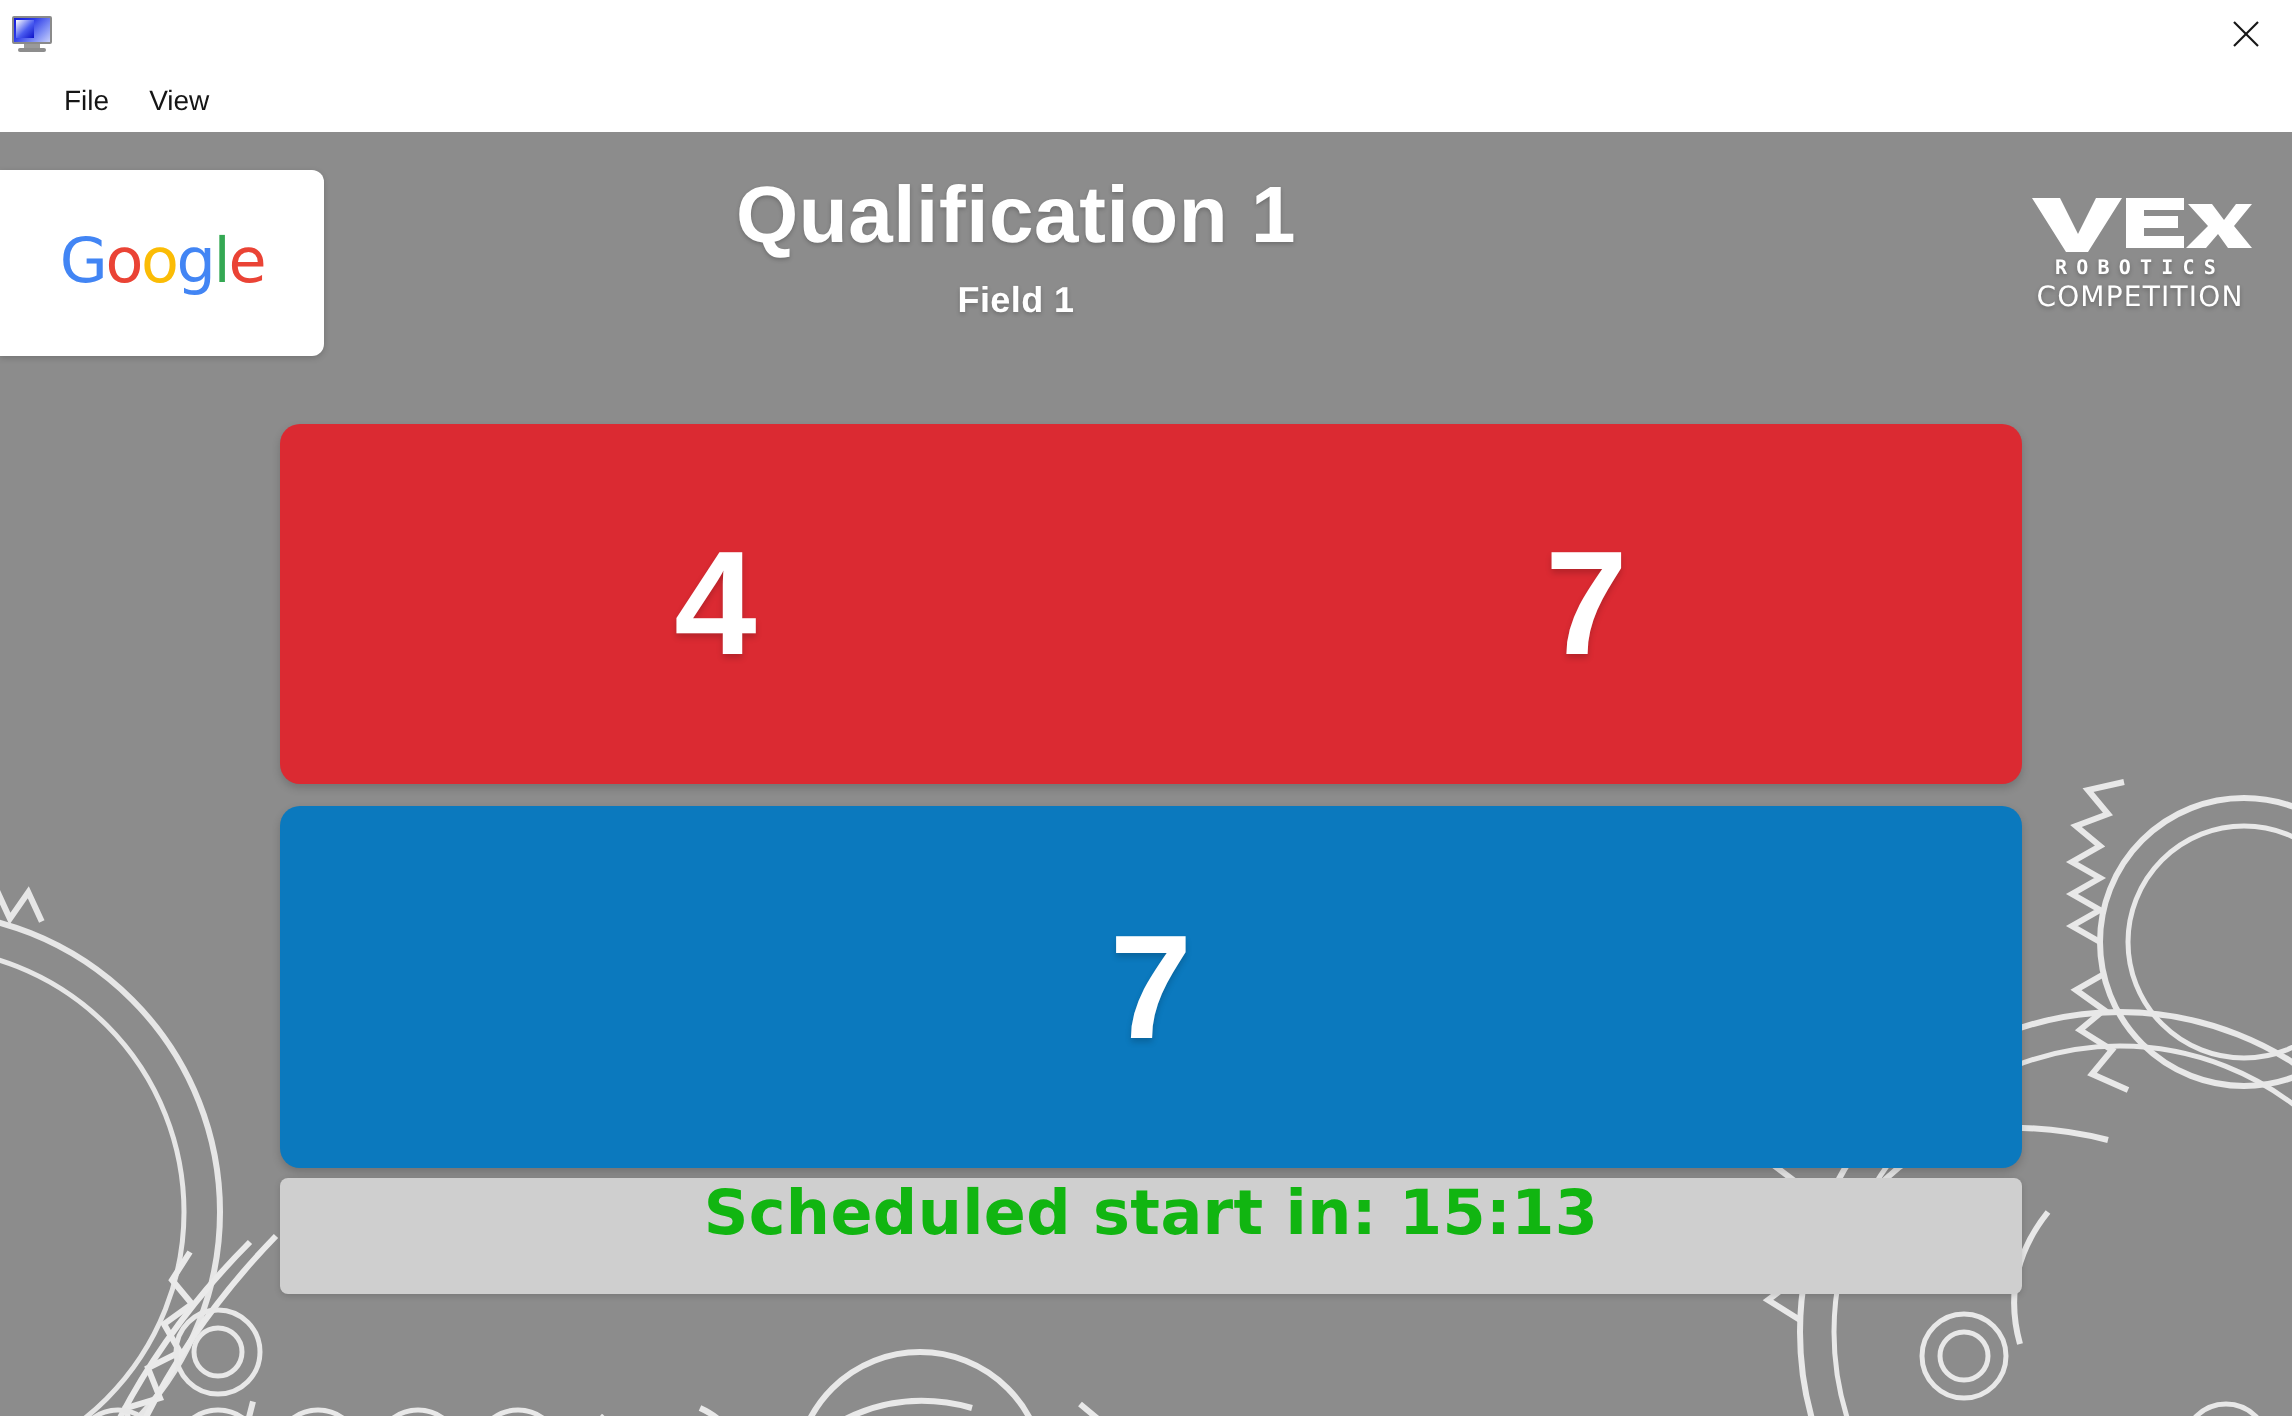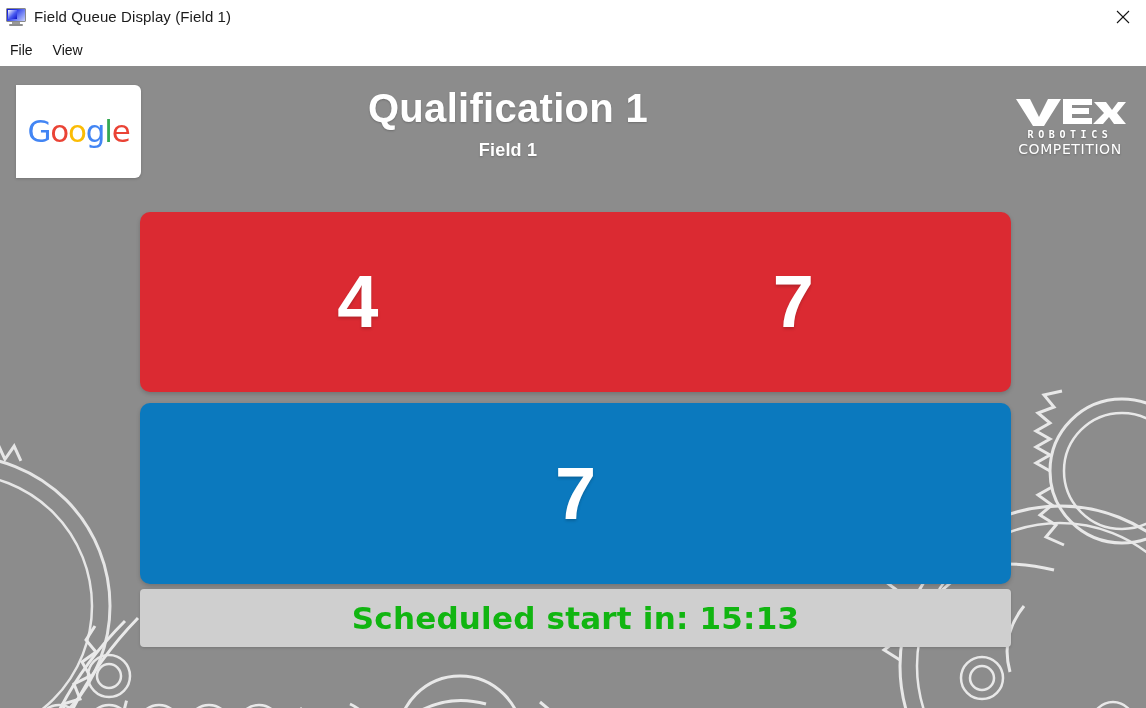--- a/index.html
+++ b/index.html
@@ -40,39 +40,39 @@
   }
   .win-close{
     position:absolute; right:0; top:0; width:46px; height:33px;
     display:flex; align-items:center; justify-content:center;
     color:#1b1b1b;
   }
   .win-close svg{ display:block; }
 
   .menubar{
     position:absolute; left:0; top:33px; width:1146px; height:33px;
-    background:#ffffff; display:flex; align-items:center; padding-left:0;
+    background:#ffffff; display:flex; align-items:center; padding-left:22px;
   }
   .menu-item{
     font-size:14px; color:#151515; padding:4px 10px; white-space:nowrap;
   }
 
   
   .stage{
     position:absolute; left:0; top:66px; width:1146px; height:642px;
     background:#8c8c8c; overflow:hidden;
   }
   .bg-gears{
     position:absolute; left:0; top:0; width:1146px; height:642px;
     opacity:1; pointer-events:none;
   }
 
   
   .sponsor-card{
-    position:absolute; left:16px; top:19px; width:125px; height:93px;
+    position:absolute; left:0; top:19px; width:162px; height:93px;
     background:#ffffff;
     border-top-right-radius:6px; border-bottom-right-radius:6px;
     display:flex; align-items:center; justify-content:center;
     box-shadow:0 1px 3px rgba(0,0,0,0.18);
   }
   .google-logo{
     font-size:31px; font-weight:400; letter-spacing:-1.2px;
     font-family:"DejaVu Sans", sans-serif;
     line-height:1;
   }
@@ -120,39 +120,38 @@
     font-size:74px; font-weight:bold; color:#ffffff; line-height:1;
     font-family:"Liberation Sans", sans-serif;
     text-shadow:0 2px 3px rgba(0,0,0,0.18);
   }
 
   
   .status-bar{
     position:absolute; left:140px; top:523px; width:871px; height:58px;
     background:#cfcfcf;
     border-radius:4px;
-    display:flex; align-items:center; justify-content:center;
+    display:flex; align-items:flex-start; justify-content:center;
     box-shadow:0 1px 3px rgba(0,0,0,0.15);
   }
   .status-text{
     font-size:31px; font-weight:bold; color:#11b511;
     font-family:"DejaVu Sans", sans-serif;
     letter-spacing:0.2px;
   }
 </style>
 </head>
 <body>
 
 <div class="titlebar">
   <span class="app-icon">
     <span class="screen"></span>
       <span class="stand"></span>
       <span class="base"></span>
   </span>
-  <span class="title-text">Field Queue Display (Field 1)</span>
   <div class="win-close">
     <svg width="14" height="14" viewBox="0 0 14 14" aria-hidden="true">
       <line x1="1" y1="1" x2="13" y2="13" stroke="#161616" stroke-width="1.1"></line>
       <line x1="13" y1="1" x2="1" y2="13" stroke="#161616" stroke-width="1.1"></line>
     </svg>
   </div>
 </div>
 
 <div class="menubar">
   <div class="menu-item">File</div>

